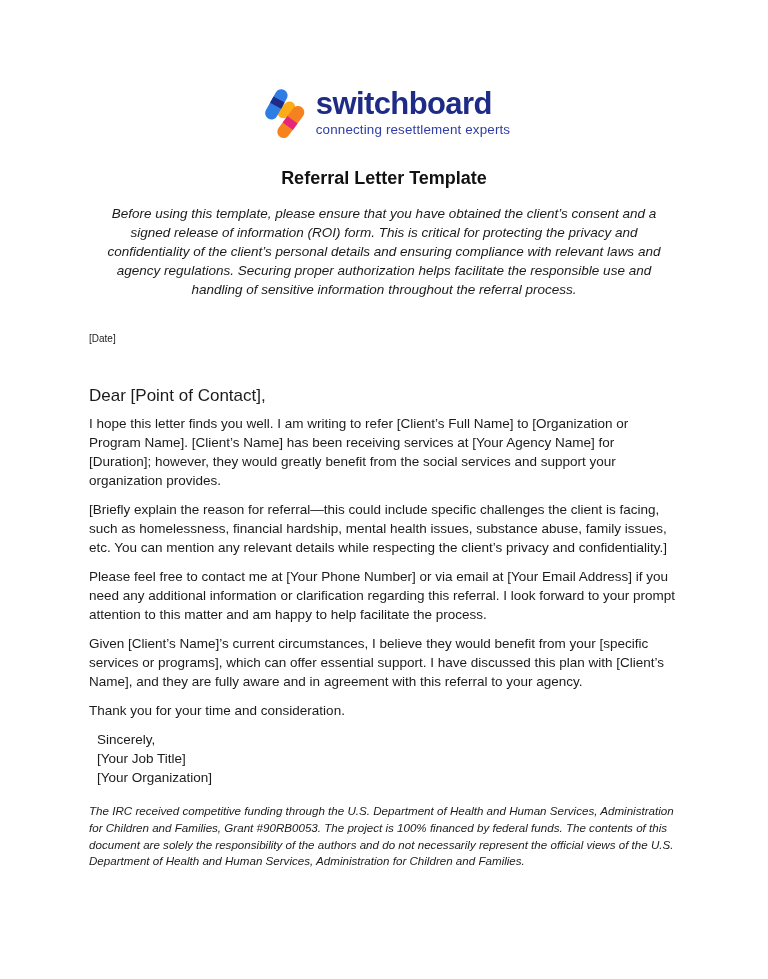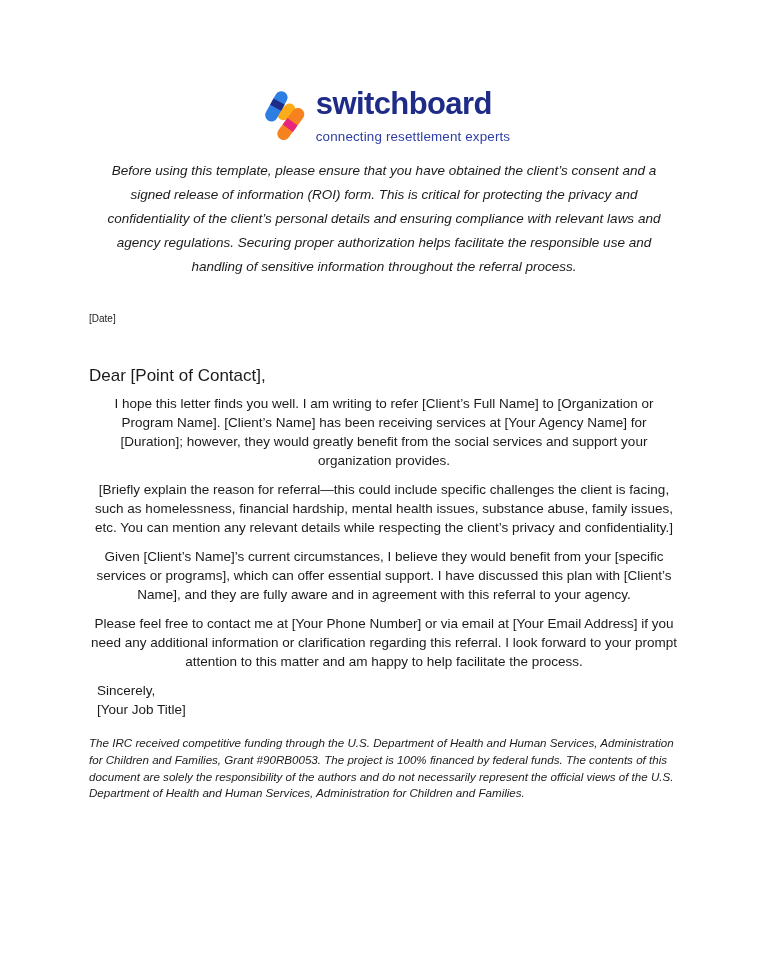--- a/index.html
+++ b/index.html
@@ -18,21 +18,21 @@
     box-sizing: border-box;
     width: 768px;
     height: 979px;
     padding: 88px 89px 0 89px;
     background: #ffffff;
   }
   
   .logo-row {
     display: flex;
     justify-content: center;
-    align-items: flex-end;
+    align-items: flex-start;
     gap: 4px;
   }
   .logo-mark {
     width: 54px;
     height: 54px;
     flex: 0 0 auto;
   }
   .logo-text {
     display: flex;
     flex-direction: column;
@@ -41,56 +41,55 @@
     font-size: 31px;
     font-weight: bold;
     letter-spacing: -0.6px;
     line-height: 1;
     color: #1e2b87;
   }
   .tagline {
     font-size: 13.4px;
     font-weight: 500;
     letter-spacing: 0.15px;
-    margin-top: 10px;
+    margin-top: 3px;
     color: #2e3da6;
   }
   
   .doc-title {
     font-size: 18px;
     font-weight: bold;
     text-align: center;
     color: #111111;
     margin: 25px 0 0 0;
     line-height: 22px;
   }
   .intro {
     font-style: italic;
     text-align: center;
     font-size: 13.5px;
-    line-height: 24px;
+    line-height: 19px;
     max-width: 586px;
     margin: 15px auto 0 auto;
   }
   
   .date-line {
     font-size: 10px;
     line-height: 19px;
     margin: 30px 0 0 0;
   }
   .salutation {
     font-size: 17px;
     line-height: 19px;
     margin: 38px 0 9px 0;
   }
   .para {
     font-size: 13.5px;
     line-height: 19px;
     margin: 0 0 10px 0;
-    text-align: center;
   }
   .signature {
     font-size: 13.5px;
     line-height: 19px;
     margin: 8px;
   }
   .signature span { display: block; }
   
   .footer-note {
     font-size: 11.6px;
@@ -117,32 +116,35 @@
       <line x1="14.5" y1="27" x2="25" y2="8" stroke-width="13.5" stroke-linecap="round" stroke="#2e7de2"></line>
 
       <line x1="19" y1="19" x2="22.6" y2="12.4" stroke-width="13.5" stroke="#1f2c87"></line>
     </svg>
     <div class="logo-text">
       <div class="wordmark" style="color: rgb(30, 43, 135);">switchboard</div>
       <div class="tagline" style="color: rgb(46, 61, 166);">connecting resettlement experts</div>
     </div>
   </header>
 
+  <h1 class="doc-title">Referral Letter Template</h1>
 
   <p class="intro">Before using this template, please ensure that you have obtained the client’s consent and a signed release of information (ROI) form. This is critical for protecting the privacy and confidentiality of the client’s personal details and ensuring compliance with relevant laws and agency regulations. Securing proper authorization helps facilitate the responsible use and handling of sensitive information throughout the referral process.</p>
 
   <p class="date-line">[Date]</p>
 
   <p class="salutation">Dear [Point of Contact],</p>
 
   <p class="para">I hope this letter finds you well. I am writing to refer [Client’s Full Name] to [Organization or Program Name]. [Client’s Name] has been receiving services at [Your Agency Name] for [Duration]; however, they would greatly benefit from the social services and support your organization provides.</p>
   <p class="para">[Briefly explain the reason for referral—this could include specific challenges the client is facing, such as homelessness, financial hardship, mental health issues, substance abuse, family issues, etc. You can mention any relevant details while respecting the client’s privacy and confidentiality.]</p>
+  <p class="para">Please feel free to contact me at [Your Phone Number] or via email at [Your Email Address] if you need any additional information or clarification regarding this referral. I look forward to your prompt attention to this matter and am happy to help facilitate the process.</p>
   <p class="para">Given [Client’s Name]’s current circumstances, I believe they would benefit from your [specific services or programs], which can offer essential support. I have discussed this plan with [Client’s Name], and they are fully aware and in agreement with this referral to your agency.</p>
-  <p class="para">Please feel free to contact me at [Your Phone Number] or via email at [Your Email Address] if you need any additional information or clarification regarding this referral. I look forward to your prompt attention to this matter and am happy to help facilitate the process.</p>
+  <p class="para">Thank you for your time and consideration.</p>
 
   <p class="signature">
     <span>Sincerely,</span>
     <span>[Your Job Title]</span>
+    <span>[Your Organization]</span>
   </p>
 
   <p class="footer-note">The IRC received competitive funding through the U.S. Department of Health and Human Services, Administration for Children and Families, Grant #90RB0053. The project is 100% financed by federal funds. The contents of this document are solely the responsibility of the authors and do not necessarily represent the official views of the U.S. Department of Health and Human Services, Administration for Children and Families.</p>
 
 </div>
 
 </body></html>

